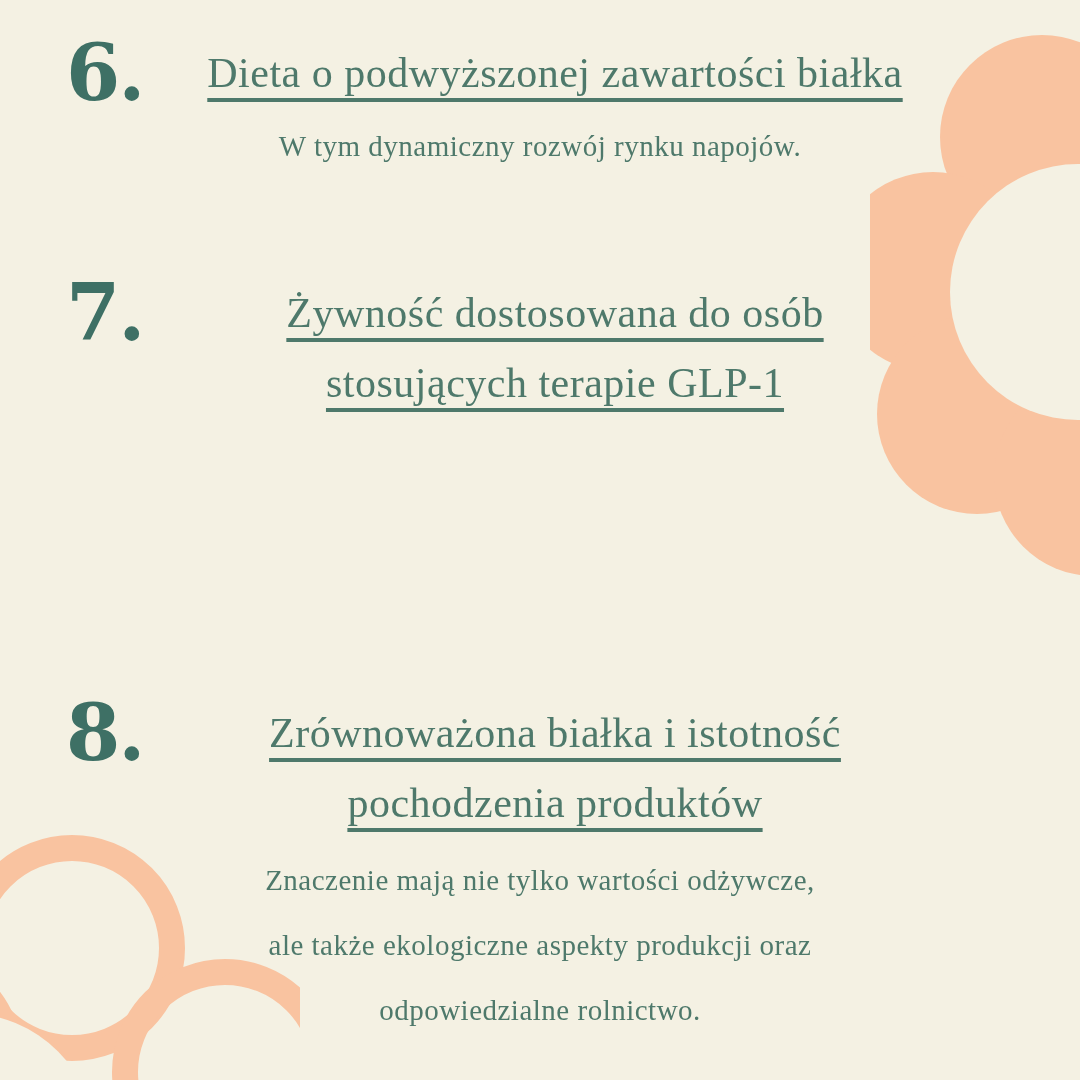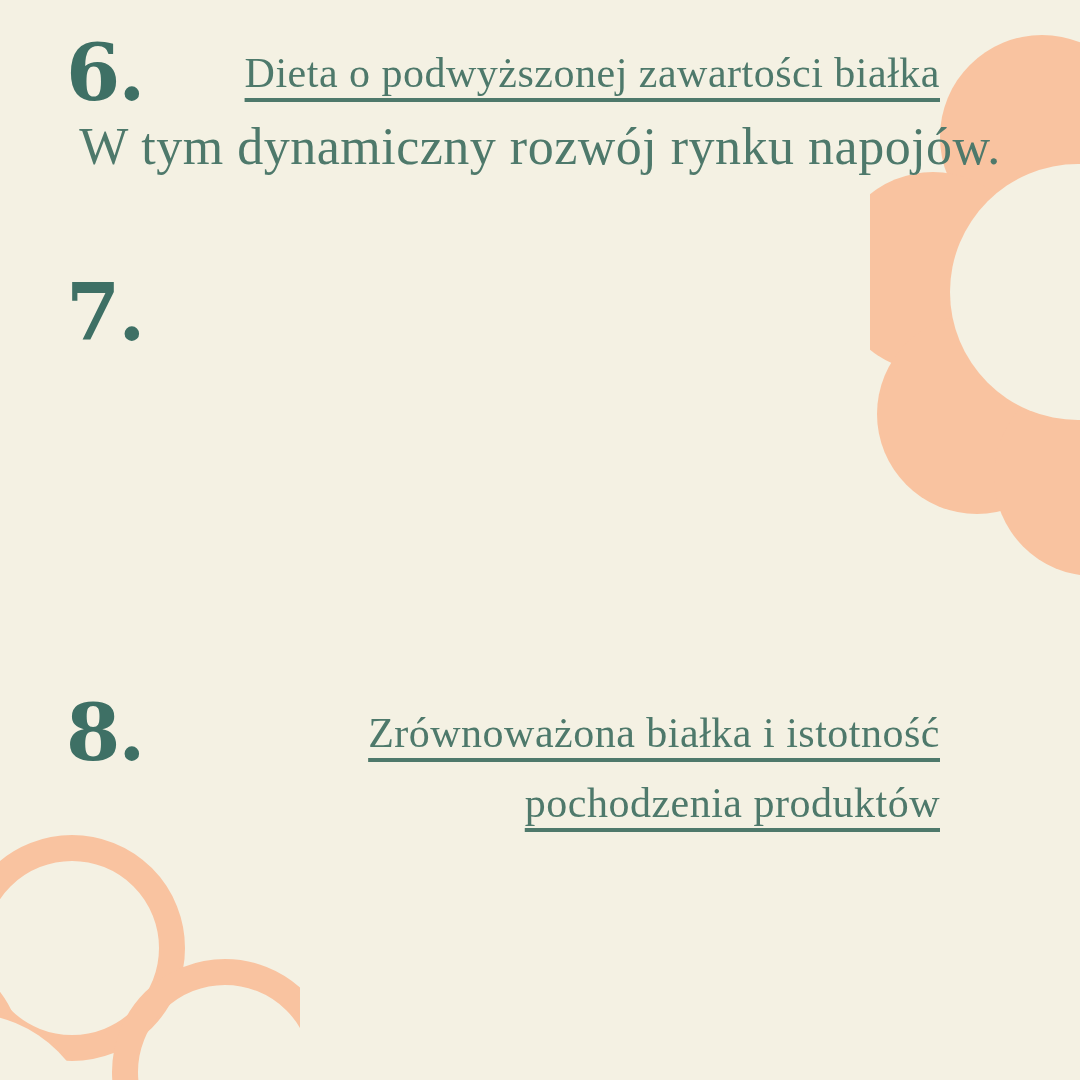--- a/index.html
+++ b/index.html
@@ -50,24 +50,23 @@
   }
   .heading {
     font-size: 42px;
     line-height: 70px;
     white-space: pre-line;
     text-decoration: underline;
     text-decoration-thickness: 3.5px;
     text-underline-offset: 11px;
     margin: 0 140px 0 170px;
     letter-spacing: 0.5px;
-    text-align: right;
   }
   .body-text {
-    font-size: 52px;
+    font-size: 29px;
     line-height: 65px;
     white-space: pre-line;
     margin: 10px 60px 0 60px;
     letter-spacing: 0.5px;
   }
   .section-6 { top: 38px; }
   .section-7 { top: 278px; }
   .section-8 { top: 698px; }
   .section-6 .body-text { margin-top: 6px; }
 </style>
@@ -97,21 +96,26 @@
   </svg>
 
   <div class="section section-6">
     <div class="num">6.</div>
     <div class="heading">Dieta o podwyższonej zawartości białka</div>
     <div class="body-text">W tym dynamiczny rozwój rynku napojów.</div>
   </div>
 
   <div class="section section-7">
     <div class="num">7.</div>
+    <div class="heading">Żywność dostosowana do osób
+stosujących terapie GLP-1</div>
   </div>
 
   <div class="section section-8">
     <div class="num">8.</div>
     <div class="heading">Zrównoważona białka i istotność
 pochodzenia produktów</div>
+    <div class="body-text">Znaczenie mają nie tylko wartości odżywcze,
+ale także ekologiczne aspekty produkcji oraz
+odpowiedzialne rolnictwo.</div>
   </div>
 
 </div>
 
 </body></html>

